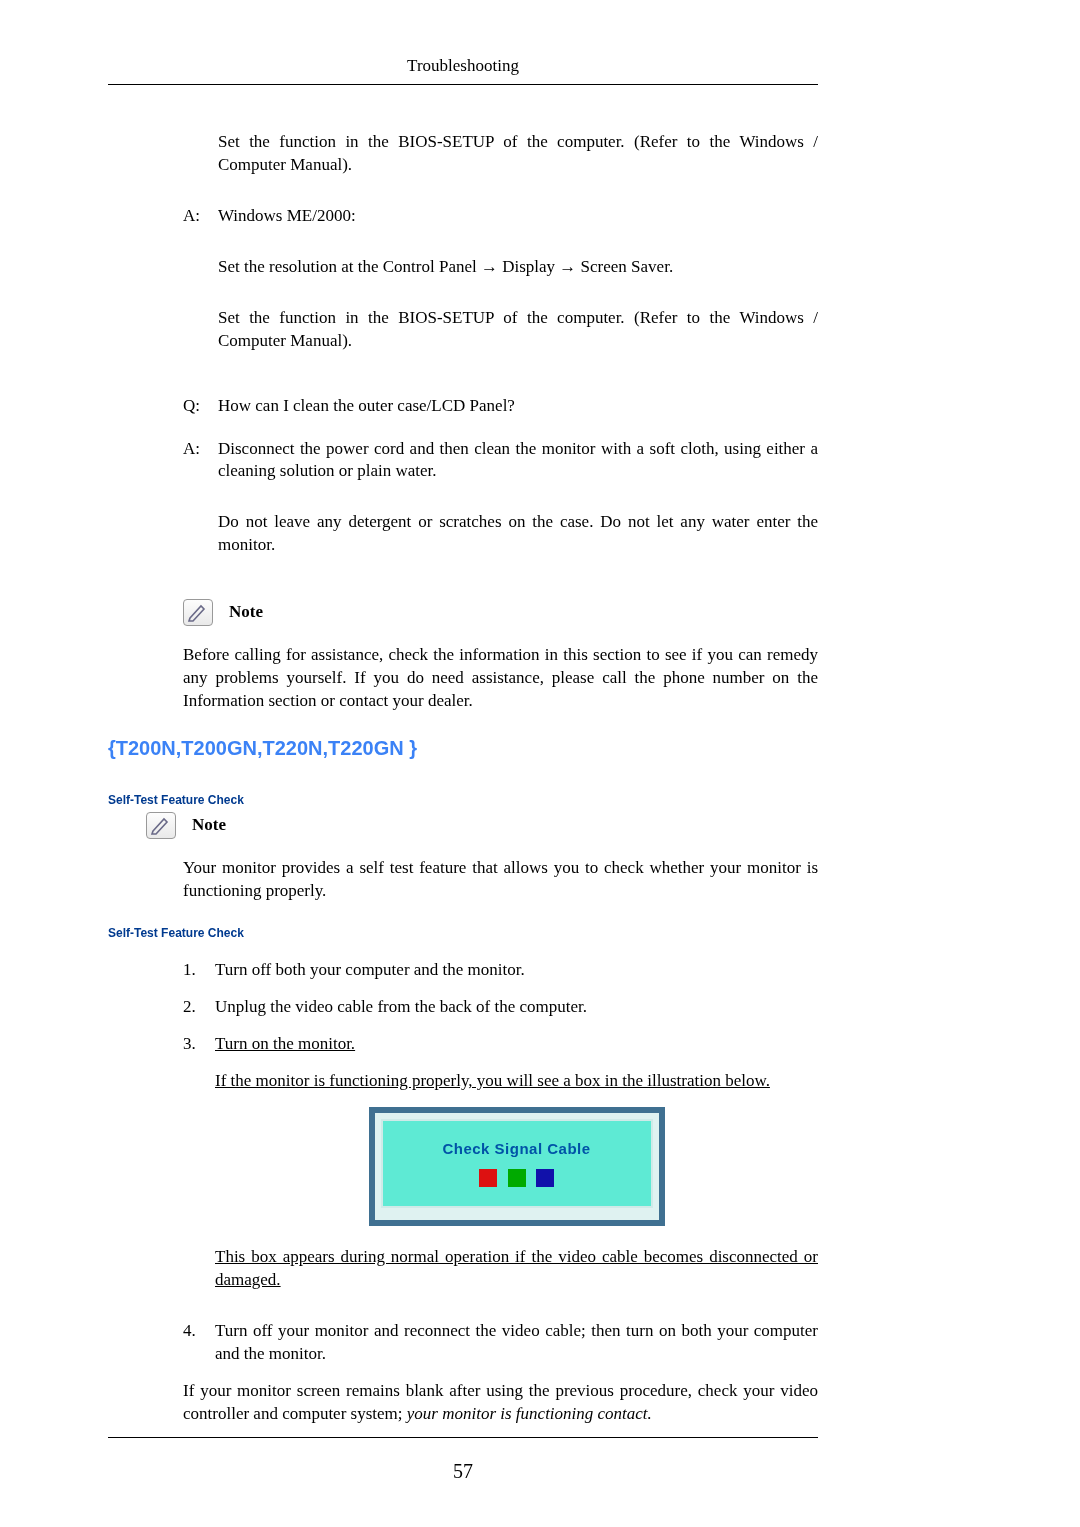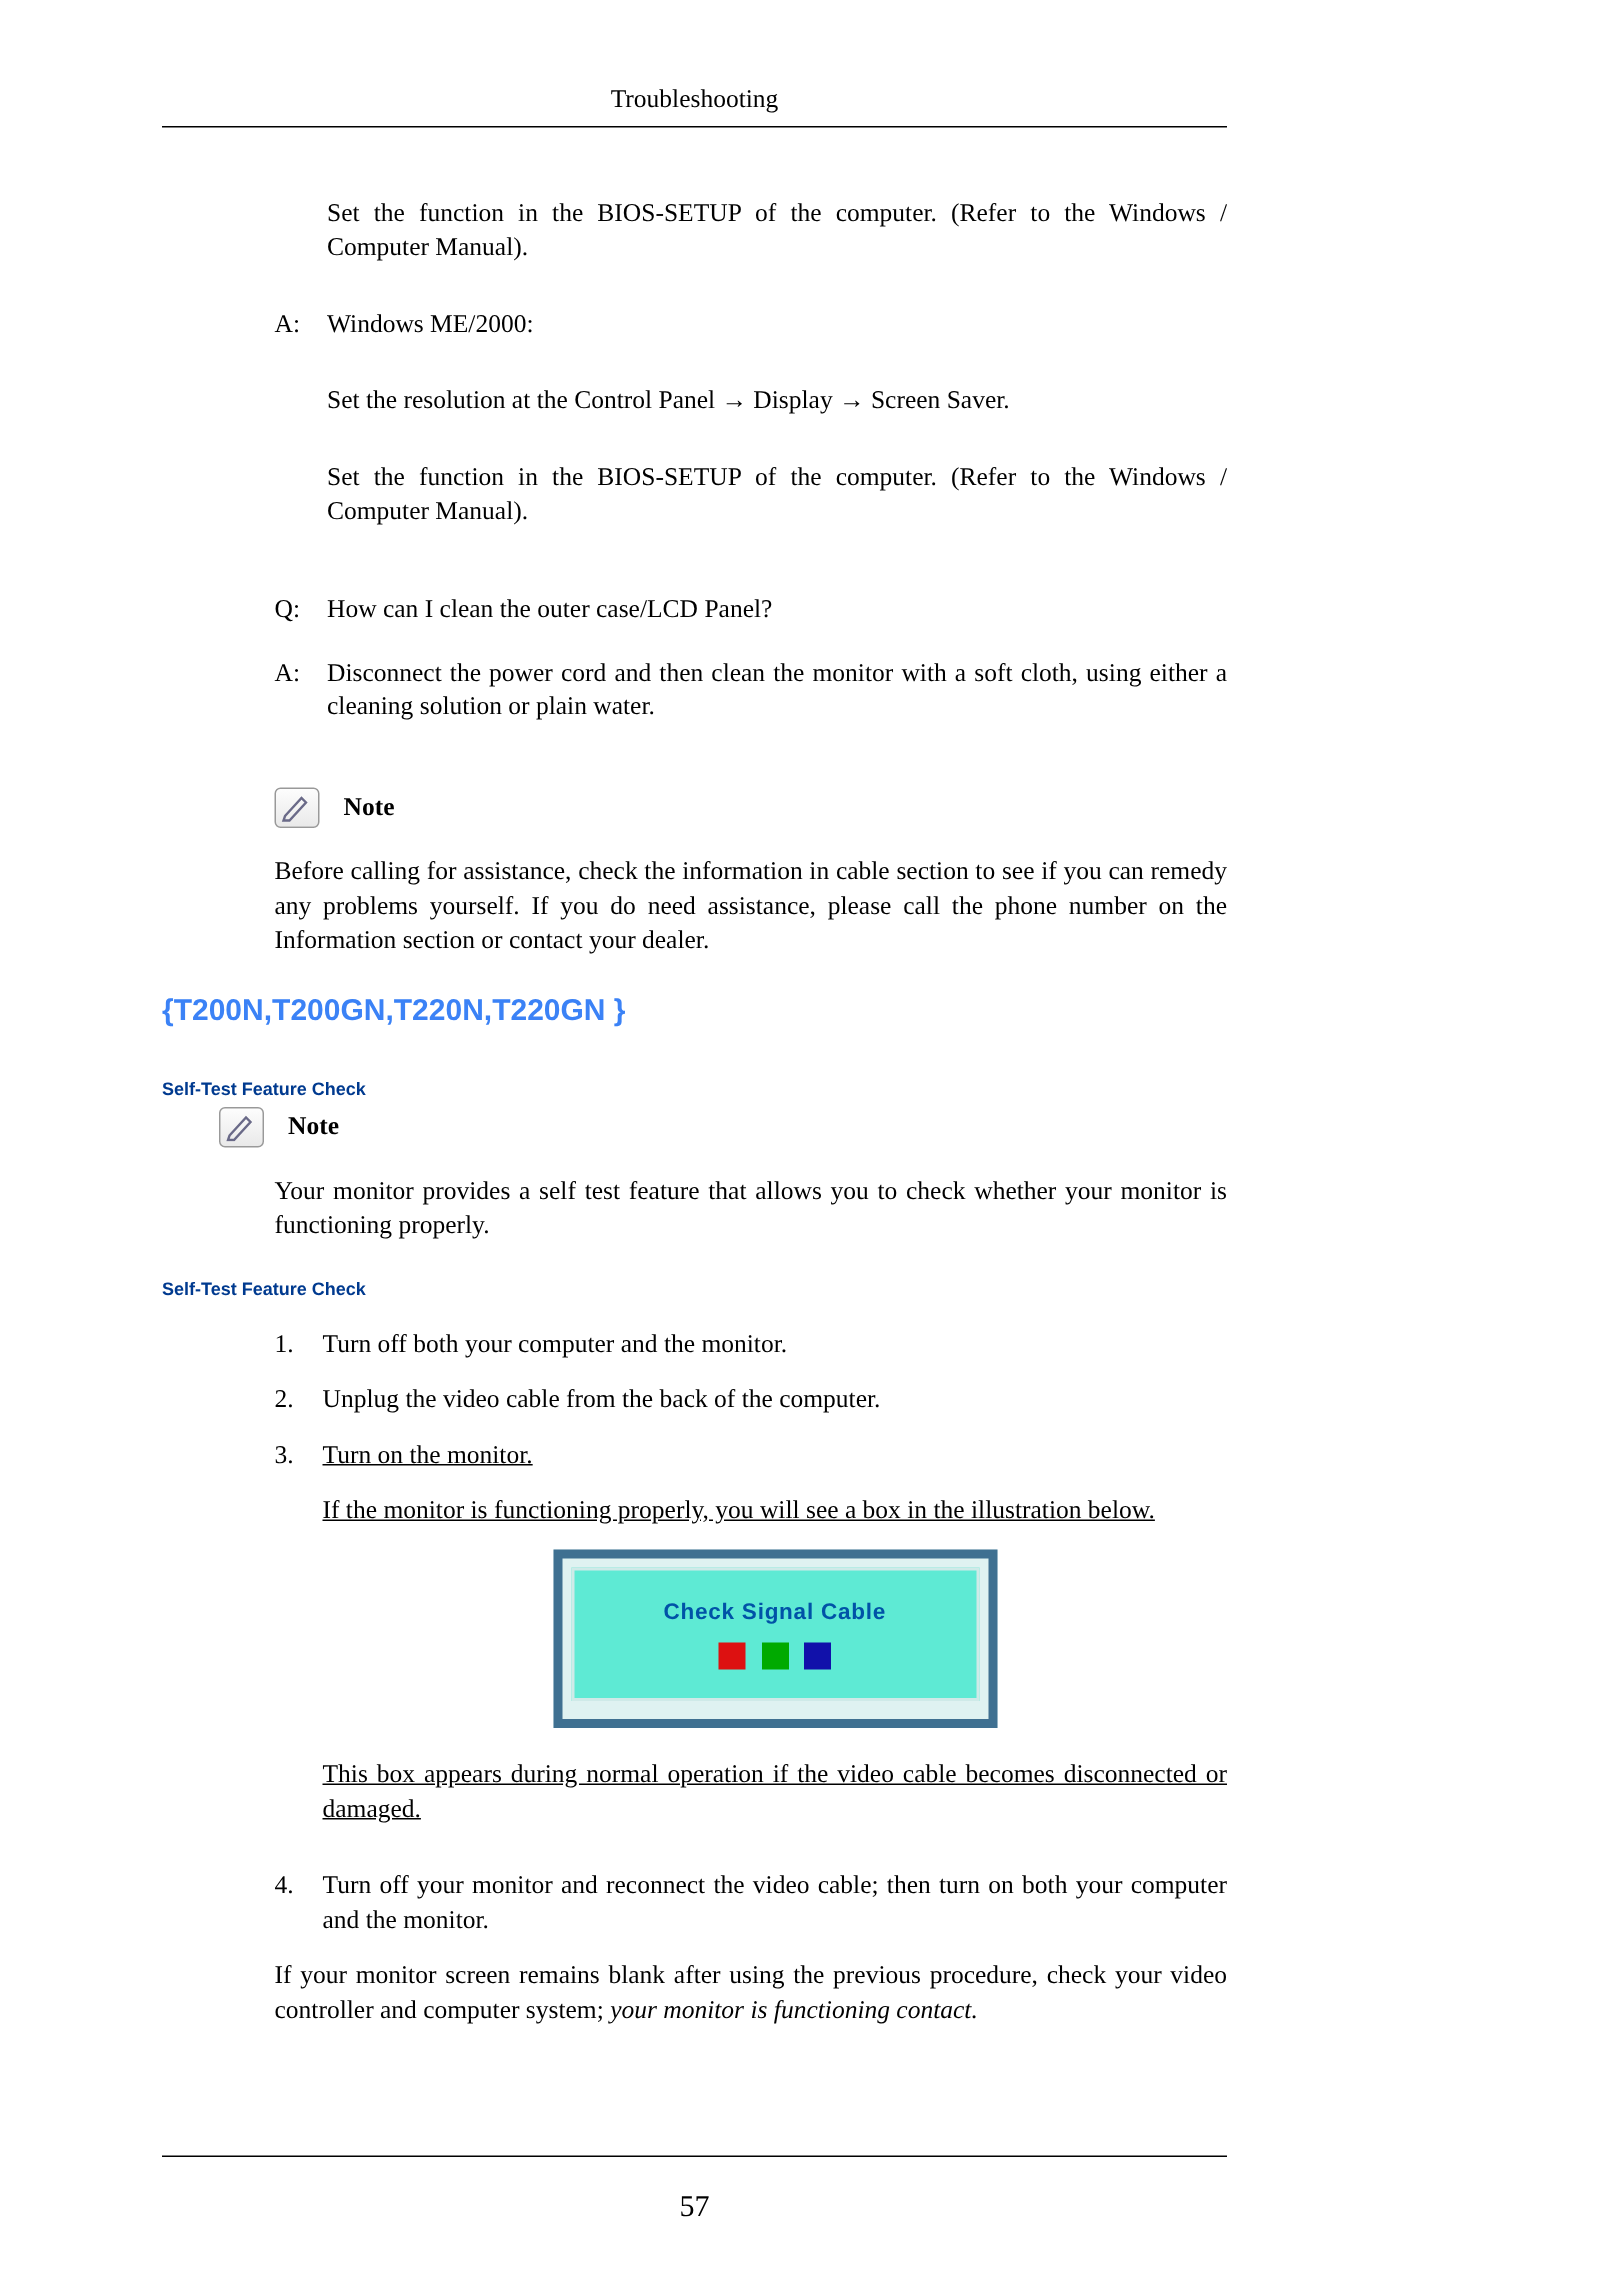--- a/index.html
+++ b/index.html
@@ -161,32 +161,33 @@
 
   <div class="qa-row" style="margin-bottom:20px;">
     <div class="qa-label">Q:</div>
     <div class="qa-body">How can I clean the outer case/LCD Panel?</div>
   </div>
 
   <div class="qa-row">
     <div class="qa-label">A:</div>
     <div class="qa-body">
       <div class="para-b">Disconnect the power cord and then clean the monitor with a soft cloth, using either a cleaning solution or plain water.</div>
+      <div class="para-b">Do not leave any detergent or scratches on the case. Do not let any water enter the monitor.</div>
     </div>
   </div>
 
   <div class="note-row">
     <span class="note-icon">
       <svg width="22" height="20" viewBox="0 0 22 20">
           <path d="M3 16 L14 4 L17 7 L6 19 L2 19 Z" fill="none" stroke="#6a6a88" stroke-width="1.6"></path>
         </svg>
     </span>
     <span class="note-label">Note</span>
   </div>
-  <div class="after-note">Before calling for assistance, check the information in cable section to see if you can remedy any problems yourself. If you do need assistance, please call the phone number on the Information section or contact your dealer.</div>
+  <div class="after-note">Before calling for assistance, check the information in this section to see if you can remedy any problems yourself. If you do need assistance, please call the phone number on the Information section or contact your dealer.</div>
 
   <div class="h-models">{T200N,T200GN,T220N,T220GN }</div>
 
   <div class="h-section">Self-Test Feature Check</div>
   <div class="note-row inset">
     <span class="note-icon">
       <svg width="22" height="20" viewBox="0 0 22 20">
           <path d="M3 16 L14 4 L17 7 L6 19 L2 19 Z" fill="none" stroke="#6a6a88" stroke-width="1.6"></path>
         </svg>
     </span>

